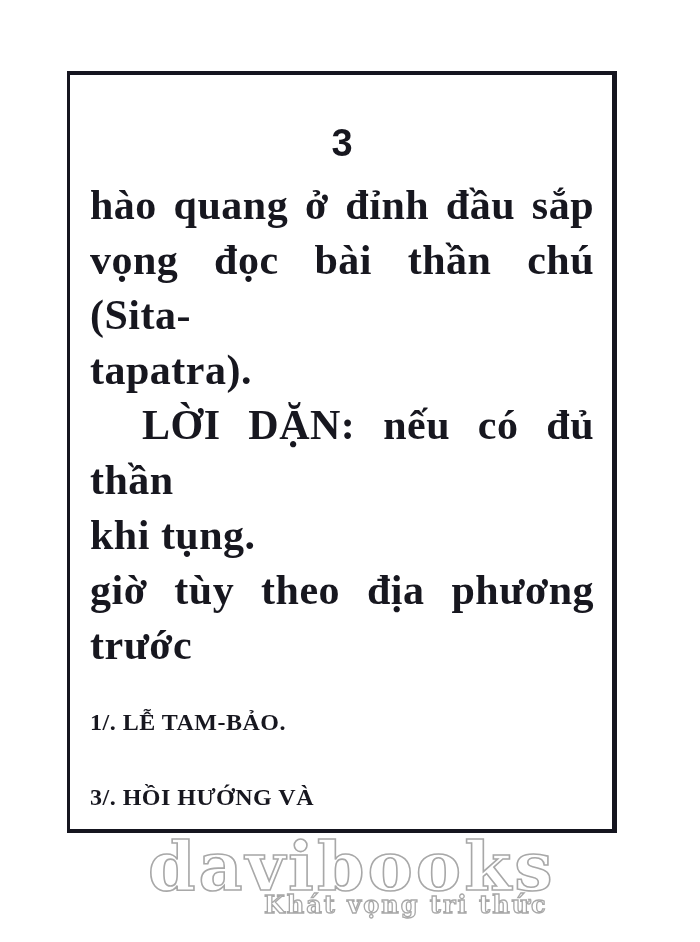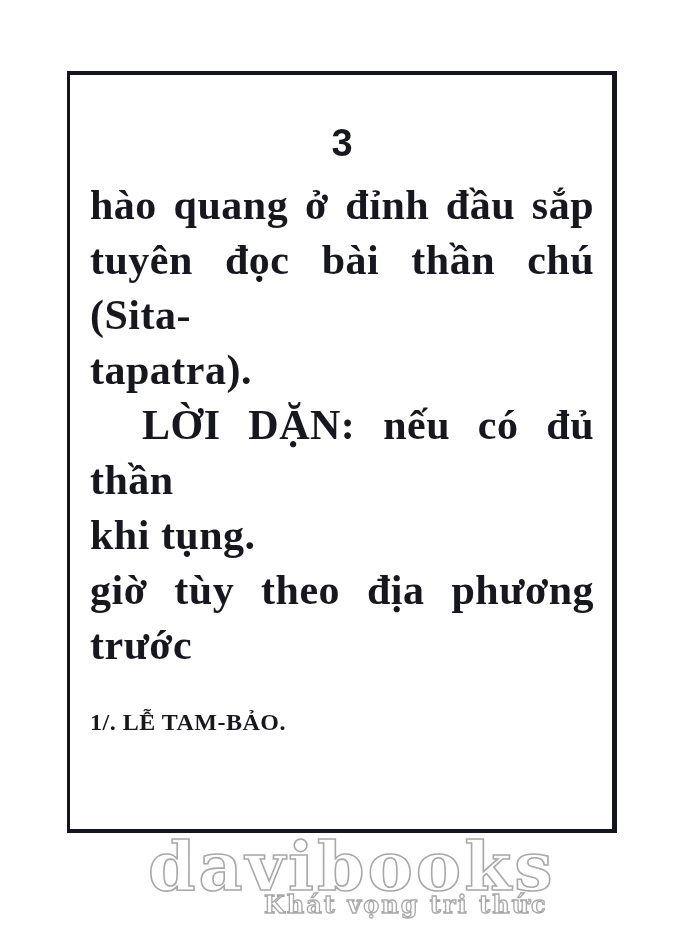--- a/index.html
+++ b/index.html
@@ -101,32 +101,33 @@
 <body>
 
 <div class="page">
 
   <div class="frame">
 
     <div class="page-number">3</div>
 
     <div class="para para-1">
       <div class="line justify">hào quang ở đỉnh đầu sắp</div>
-      <div class="line justify">tuyên đọc bài thần chú (Sita-</div>
+      <div class="line justify">vọng đọc bài thần chú (Sita-</div>
       <div class="line">tapatra).</div>
     </div>
 
     <div class="para para-2">
       <div class="line justify indented">LỜI DẶN: nếu có đủ thần</div>
       <div class="line">khi tụng.</div>
       <div class="line justify">giờ tùy theo địa phương trước</div>
     </div>
 
     <div class="section-list">
       <div class="list-item">1/. LỄ TAM-BẢO.</div>
+      <div class="list-item">3/. HỒI HƯỚNG VÀ</div>
     </div>
 
   </div>
 
   <div class="watermark">
     <div class="wm-brand">davibooks</div>
     <div class="wm-tagline">Khát vọng tri thức</div>
   </div>
 
 </div>

